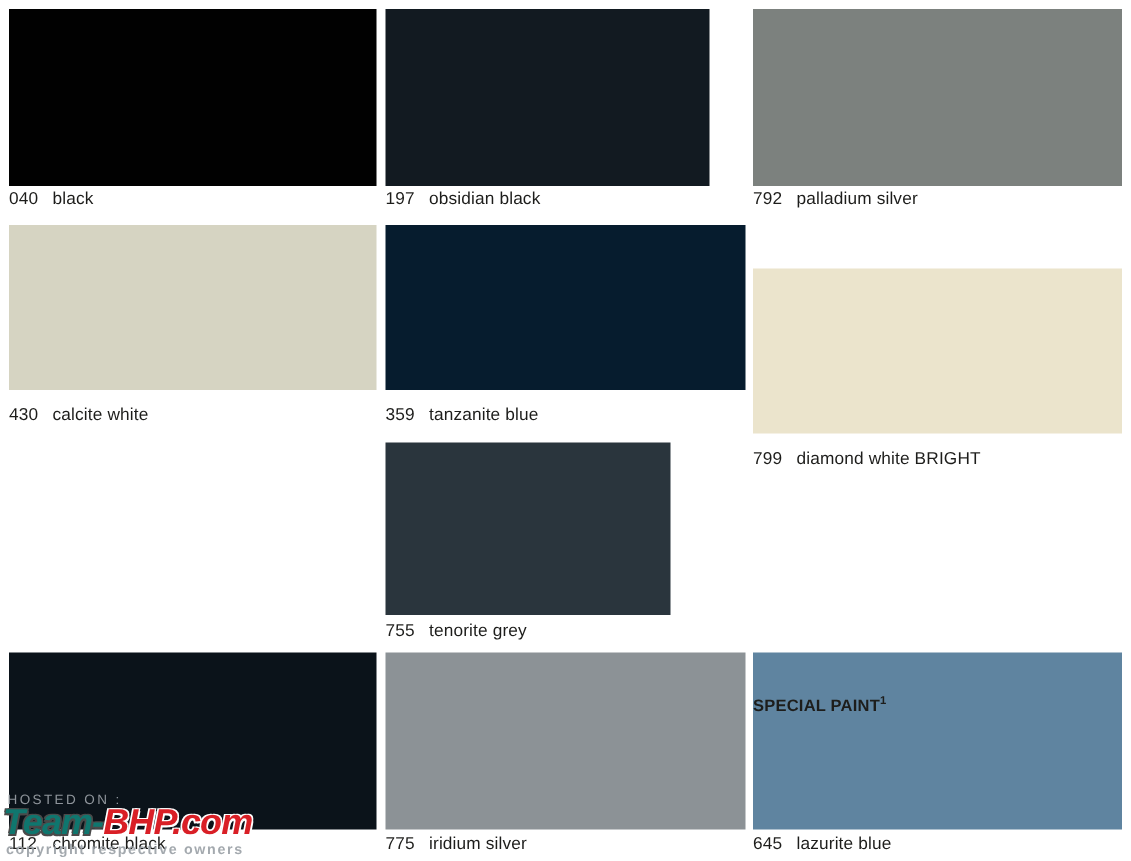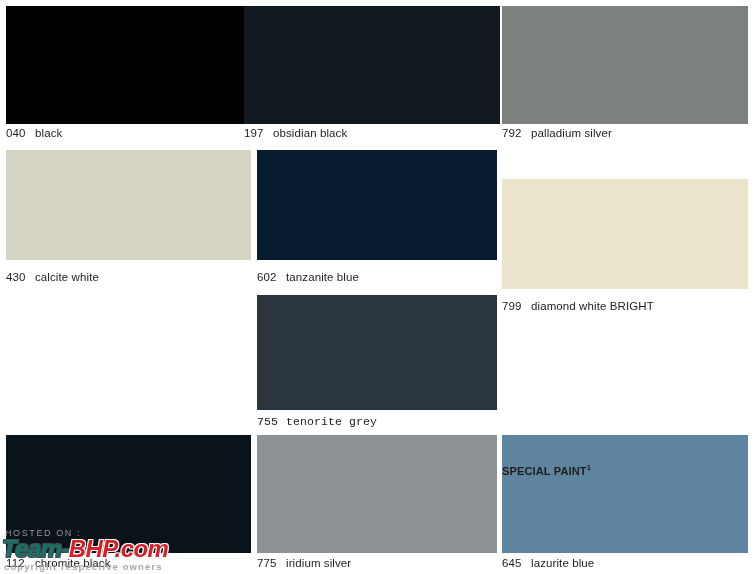--- a/index.html
+++ b/index.html
@@ -127,41 +127,41 @@
 </style>
 </head>
 <body>
 
 <div id="chart">
 
 <div class="cell" style="left: 6px; top: 6px; width: 245px; height: 135px;">
       <div class="swatch" style="height: 118px; background: rgb(1, 1, 1);"></div>
       <div class="caption" style="top: 121px;"><span class="code">040</span><span class="cname">black</span></div>
     </div>
-    <div class="cell" style="left: 244px; top: 6px; width: 256px; height: 135px; padding-left: 21px;">
+    <div class="cell" style="left: 257px; top: 6px; width: 216px; height: 135px; padding-left: 21px;">
       <div class="swatch" style="height: 118px; background: rgb(18, 26, 33);"></div>
       <div class="caption" style="top: 121px;"><span class="code">197</span><span class="cname">obsidian black</span></div>
     </div>
     <div class="cell" style="left: 502px; top: 6px; width: 246px; height: 135px;">
       <div class="swatch" style="height: 118px; background: rgb(124, 129, 126);"></div>
       <div class="caption" style="top: 121px;"><span class="code">792</span><span class="cname">palladium silver</span></div>
     </div>
     <div class="cell" style="left: 6px; top: 150px; width: 245px; height: 135px;">
       <div class="swatch" style="height: 110px; background: rgb(214, 212, 194);"></div>
       <div class="caption" style="top: 121px;"><span class="code">430</span><span class="cname">calcite white</span></div>
     </div>
     <div class="cell" style="left: 257px; top: 150px; width: 240px; height: 135px;">
       <div class="swatch" style="height: 110px; background: rgb(6, 28, 46);"></div>
-      <div class="caption" style="top: 121px;"><span class="code">602</span><span class="cname">tanzanite blue</span></div>
+      <div class="caption" style="top: 121px;"><span class="code">359</span><span class="cname">tanzanite blue</span></div>
     </div>
     <div class="cell" style="left: 502px; top: 150px; width: 246px; height: 135px; margin-top: 29px;">
       <div class="swatch" style="height: 110px; background: rgb(235, 228, 204);"></div>
       <div class="caption" style="top: 121px;"><span class="code">799</span><span class="cname">diamond white BRIGHT</span></div>
     </div>
-    <div class="cell" style="left: 257px; top: 295px; width: 240px; height: 134px; font-family: Liberation Mono, monospace;">
+    <div class="cell" style="left: 257px; top: 295px; width: 190px; height: 134px;">
       <div class="swatch" style="height: 115px; background: rgb(42, 53, 61);"></div>
       <div class="caption" style="top: 120px;"><span class="code">755</span><span class="cname">tenorite grey</span></div>
     </div>
     <div class="cell" style="left: 6px; top: 435px; width: 245px; height: 136px;">
       <div class="swatch" style="height: 118px; background: rgb(11, 19, 26);"></div>
       <div class="caption" style="top: 122px;"><span class="code">112</span><span class="cname">chromite black</span></div>
     </div>
     <div class="cell" style="left: 257px; top: 435px; width: 240px; height: 136px;">
       <div class="swatch" style="height: 118px; background: rgb(140, 146, 150);"></div>
       <div class="caption" style="top: 122px;"><span class="code">775</span><span class="cname">iridium silver</span></div>

